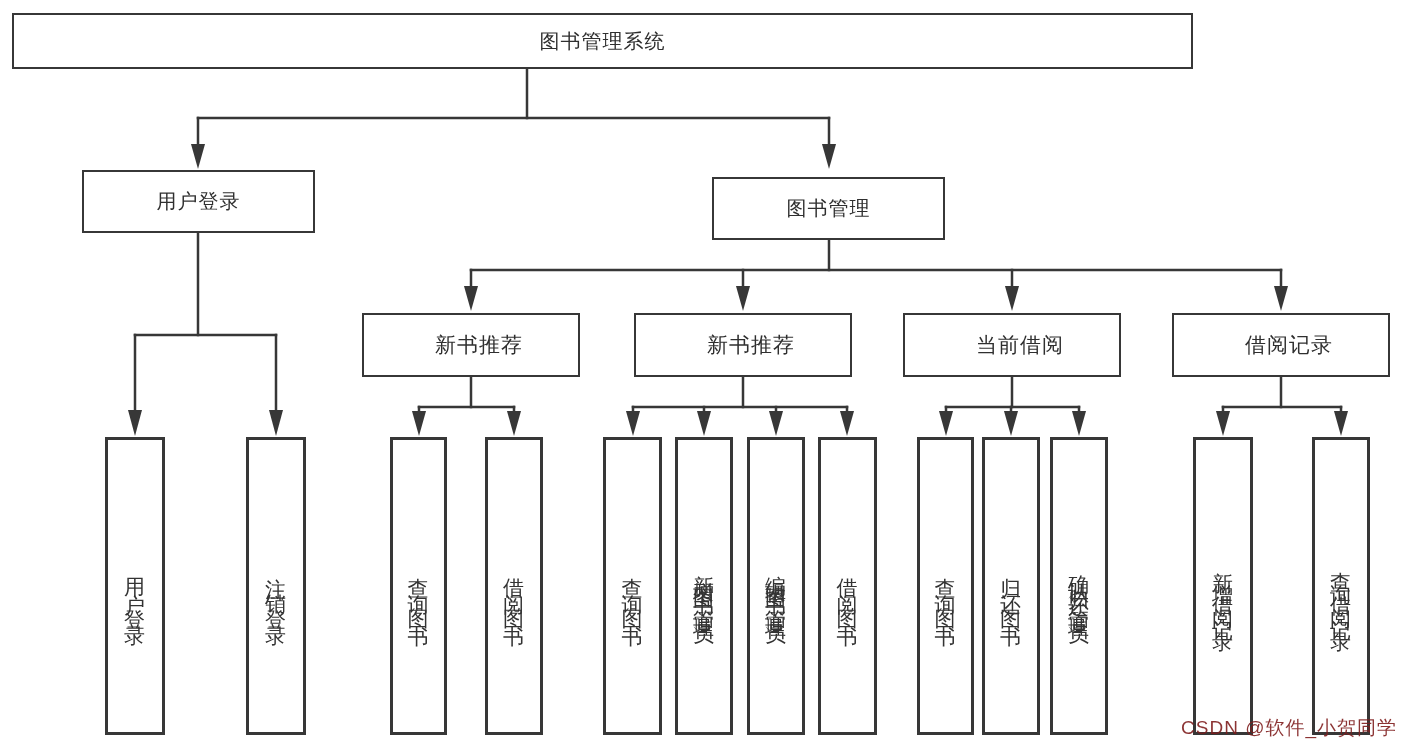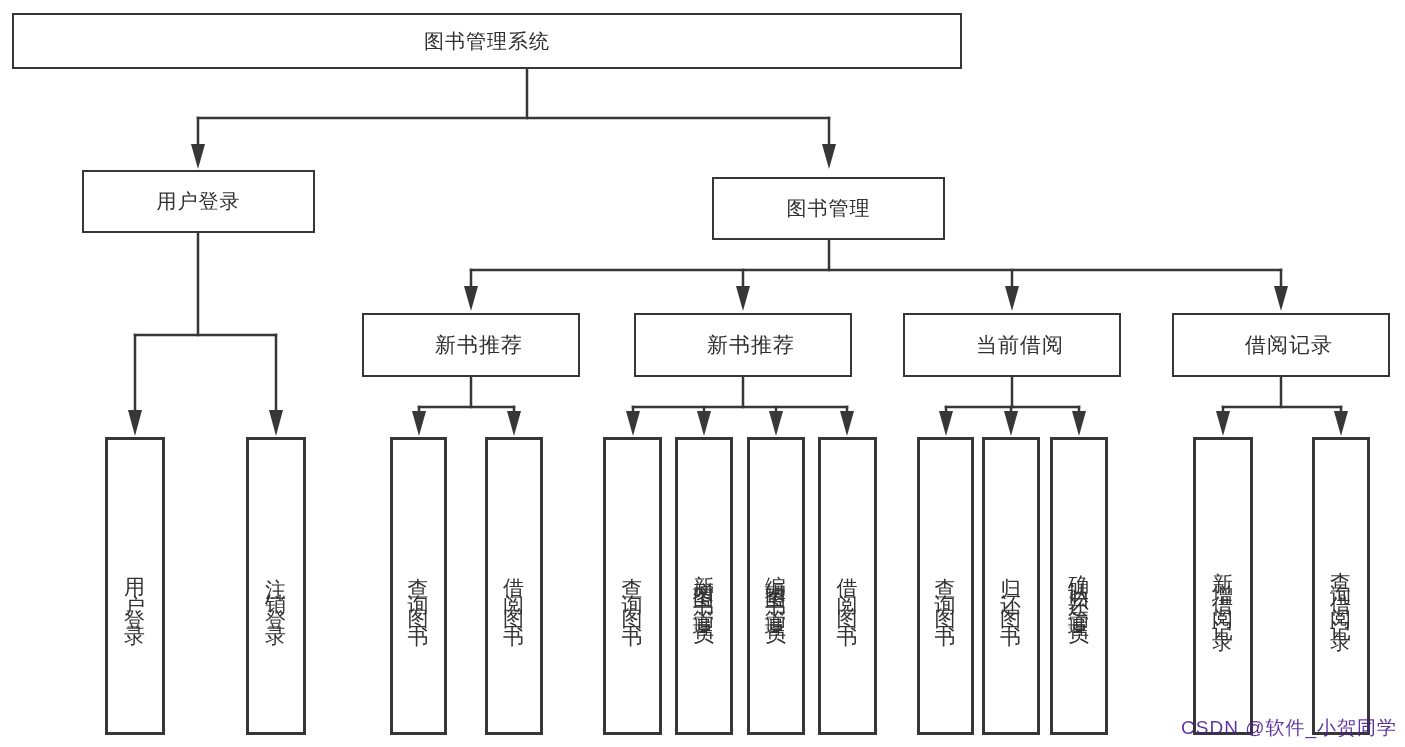--- a/index.html
+++ b/index.html
@@ -7,21 +7,21 @@
     position:relative;width:1405px;height:747px;background:#ffffff;overflow:hidden;
     font-family:"Liberation Sans","DejaVu Sans",sans-serif;color:#2f2f2f;
   }
   .wires{position:absolute;left:0;top:0;width:1405px;height:747px;z-index:1;}
   .box{
     position:absolute;box-sizing:border-box;background:#ffffff;
     border:2.5px solid #373737;display:flex;align-items:center;justify-content:center;
     z-index:2;font-size:20px;letter-spacing:1px;white-space:nowrap;
   }
   
-  .b-root{left:12px;top:13px;width:950px;height:56px;text-align:right;}
+  .b-root{left:12px;top:13px;width:1181px;height:56px;text-align:right;}
   
   .b-l1a{left:82px;top:170px;width:233px;height:63px;}
   .b-l1b{left:712px;top:170px;width:233px;height:63px;margin-top:7px;}
   
   .b-l2{top:313px;width:218px;height:64px;font-size:21px;padding-left:16px;}
   .b-l2a{left:362px;} .b-l2b{left:634px;} .b-l2c{left:903px;} .b-l2d{left:1172px;}
   
   .leaf{
     position:absolute;box-sizing:border-box;top:437px;height:298px;background:#ffffff;
     border:3px solid #373737;display:flex;align-items:center;justify-content:center;z-index:2;
@@ -32,21 +32,21 @@
   .v9{letter-spacing:7px;margin-bottom:-6px;}
   .lf1{left:105px;width:60px;} .lf2{left:246px;width:60px;}
   .lf3{left:390px;width:57px;} .lf4{left:485px;width:58px;}
   .lf5{left:603px;width:59px;} .lf6{left:675px;width:58px;}
   .lf7{left:747px;width:58px;} .lf8{left:818px;width:59px;}
   .lf9{left:917px;width:57px;} .lf10{left:982px;width:58px;}
   .lf11{left:1050px;width:58px;} .lf12{left:1193px;width:60px;}
   .lf13{left:1312px;width:58px;}
   .watermark{
     position:absolute;right:8px;bottom:6px;z-index:5;font-size:19px;
-    color:#4c1d95;opacity:.9;letter-spacing:1px;white-space:nowrap;
+    color:#7f1d1d;opacity:.9;letter-spacing:1px;white-space:nowrap;
   }
 </style>
 </head>
 <body>
 
 <div class="stage">
 
   <svg class="wires" viewBox="0 0 1405 747" xmlns="http://www.w3.org/2000/svg">
     <g stroke="#373737" stroke-width="2.5" fill="none" stroke-linecap="square">
 

